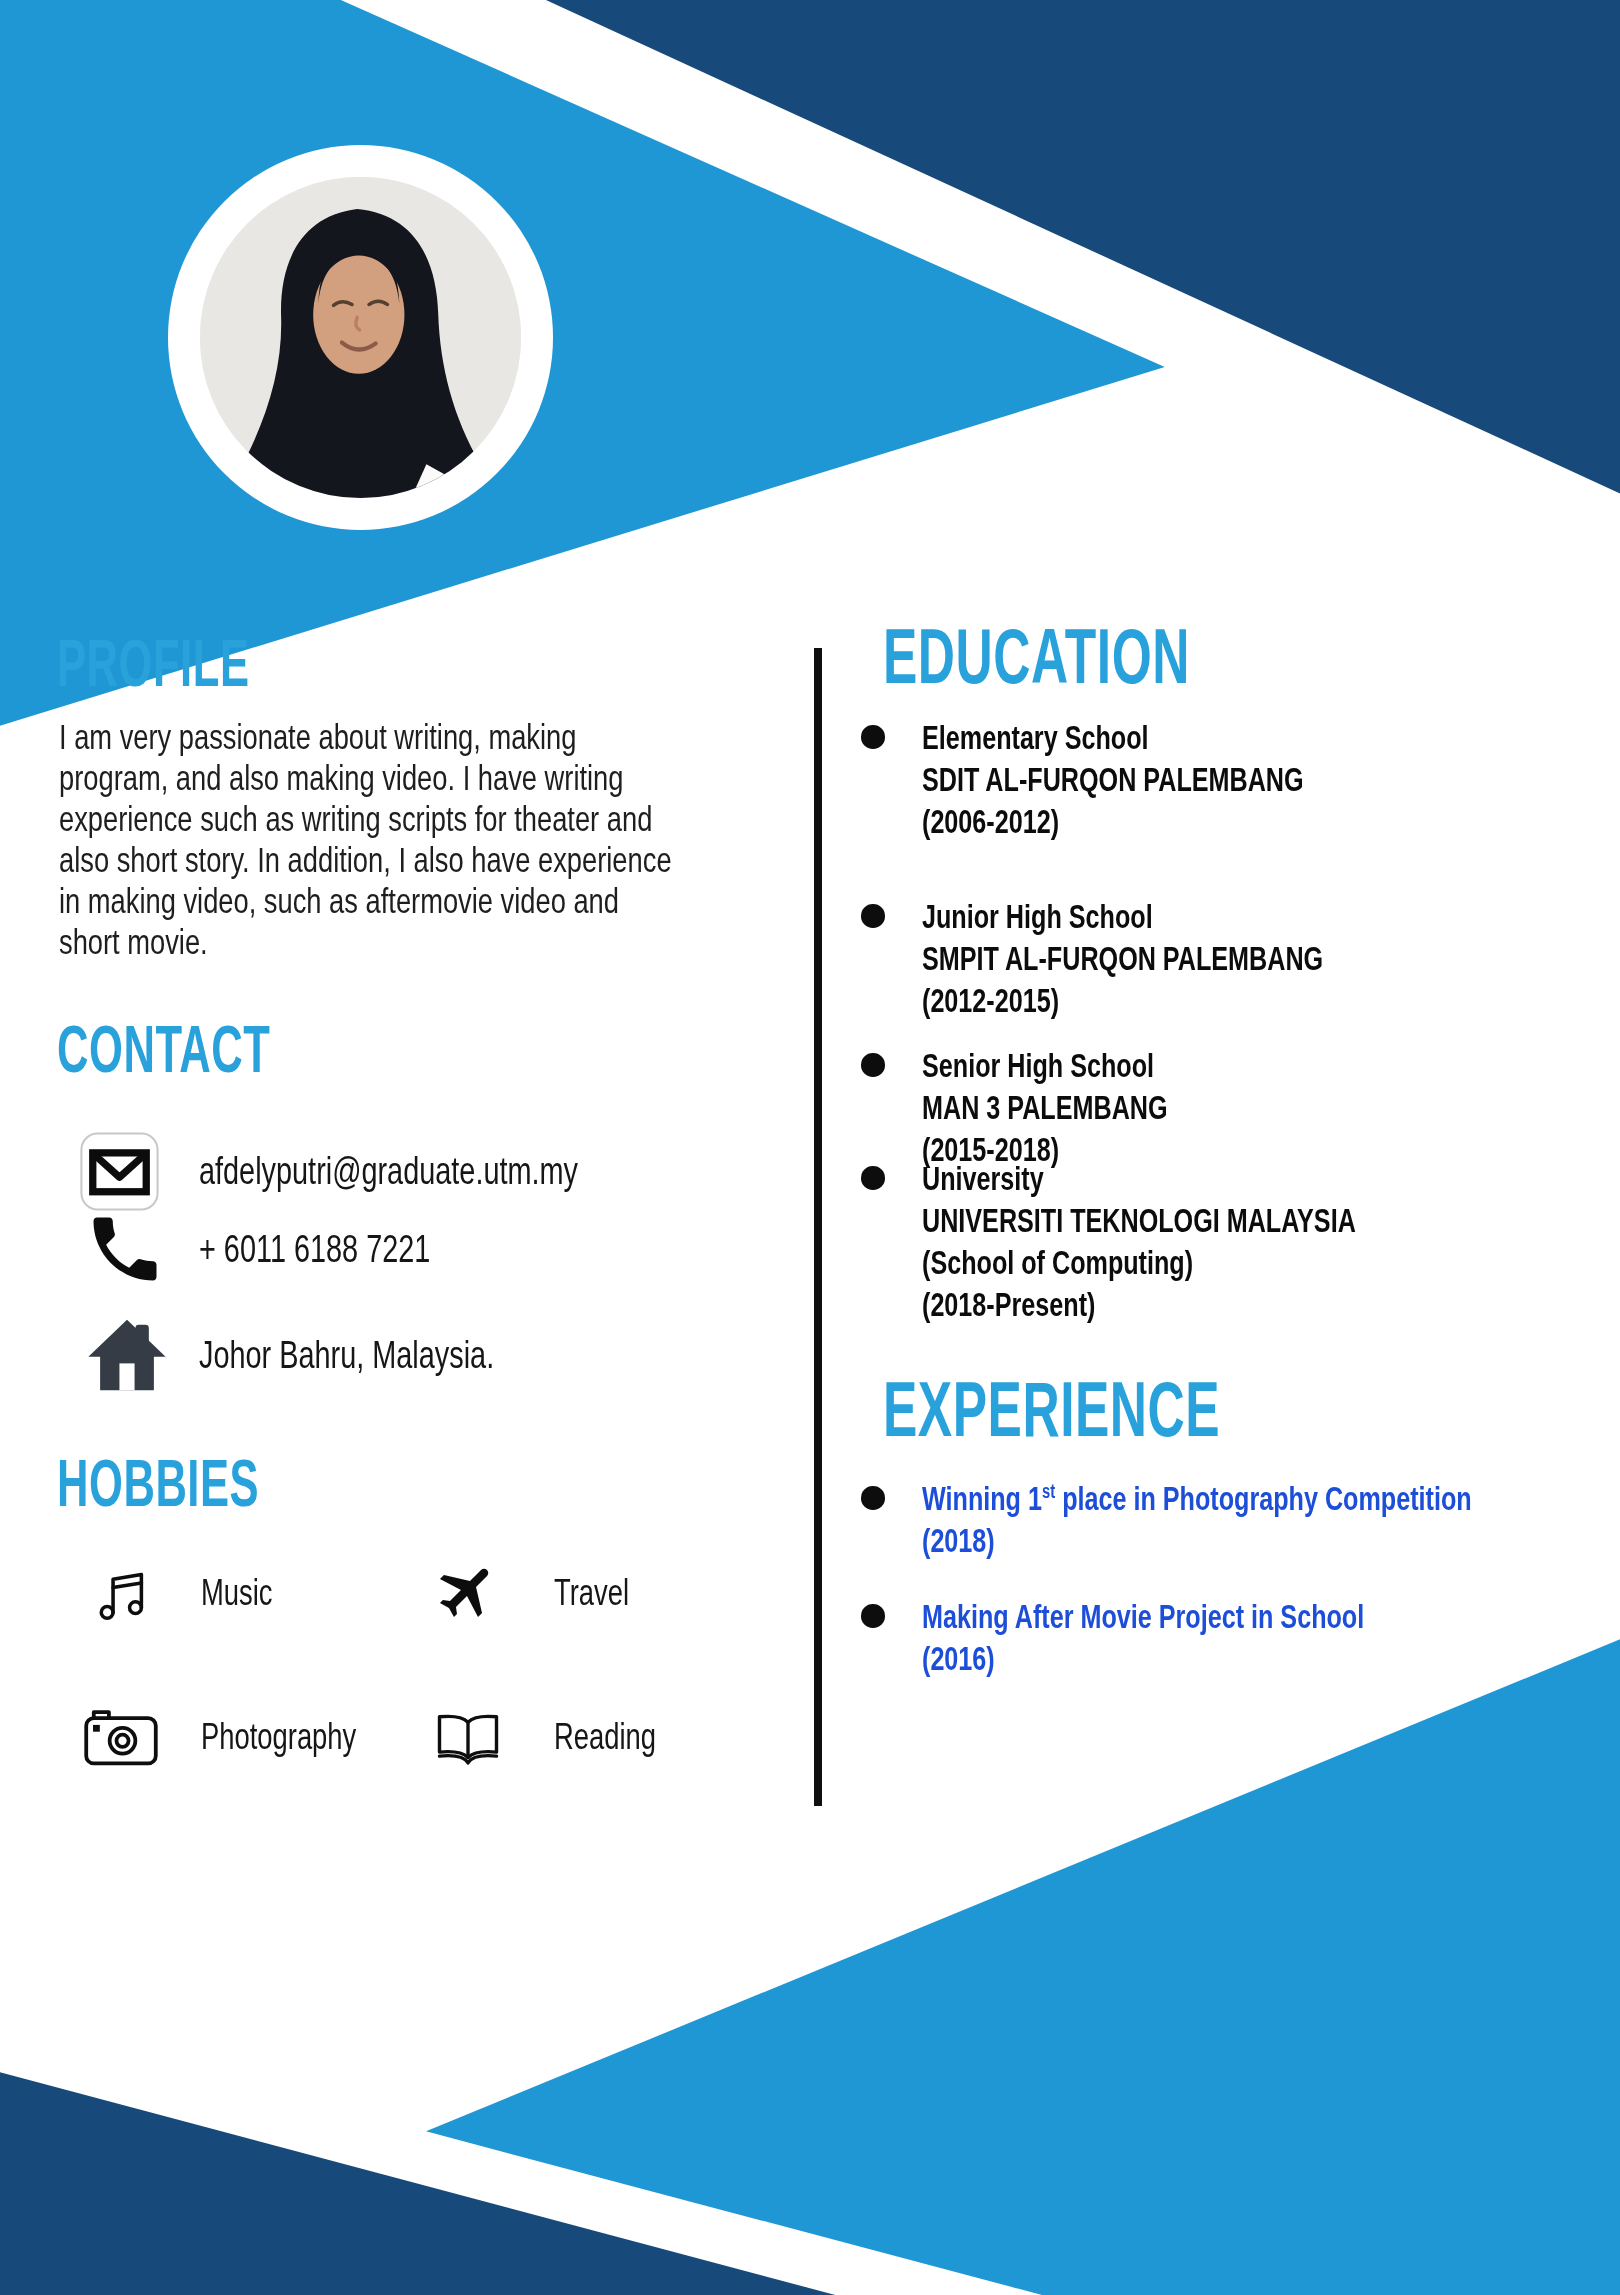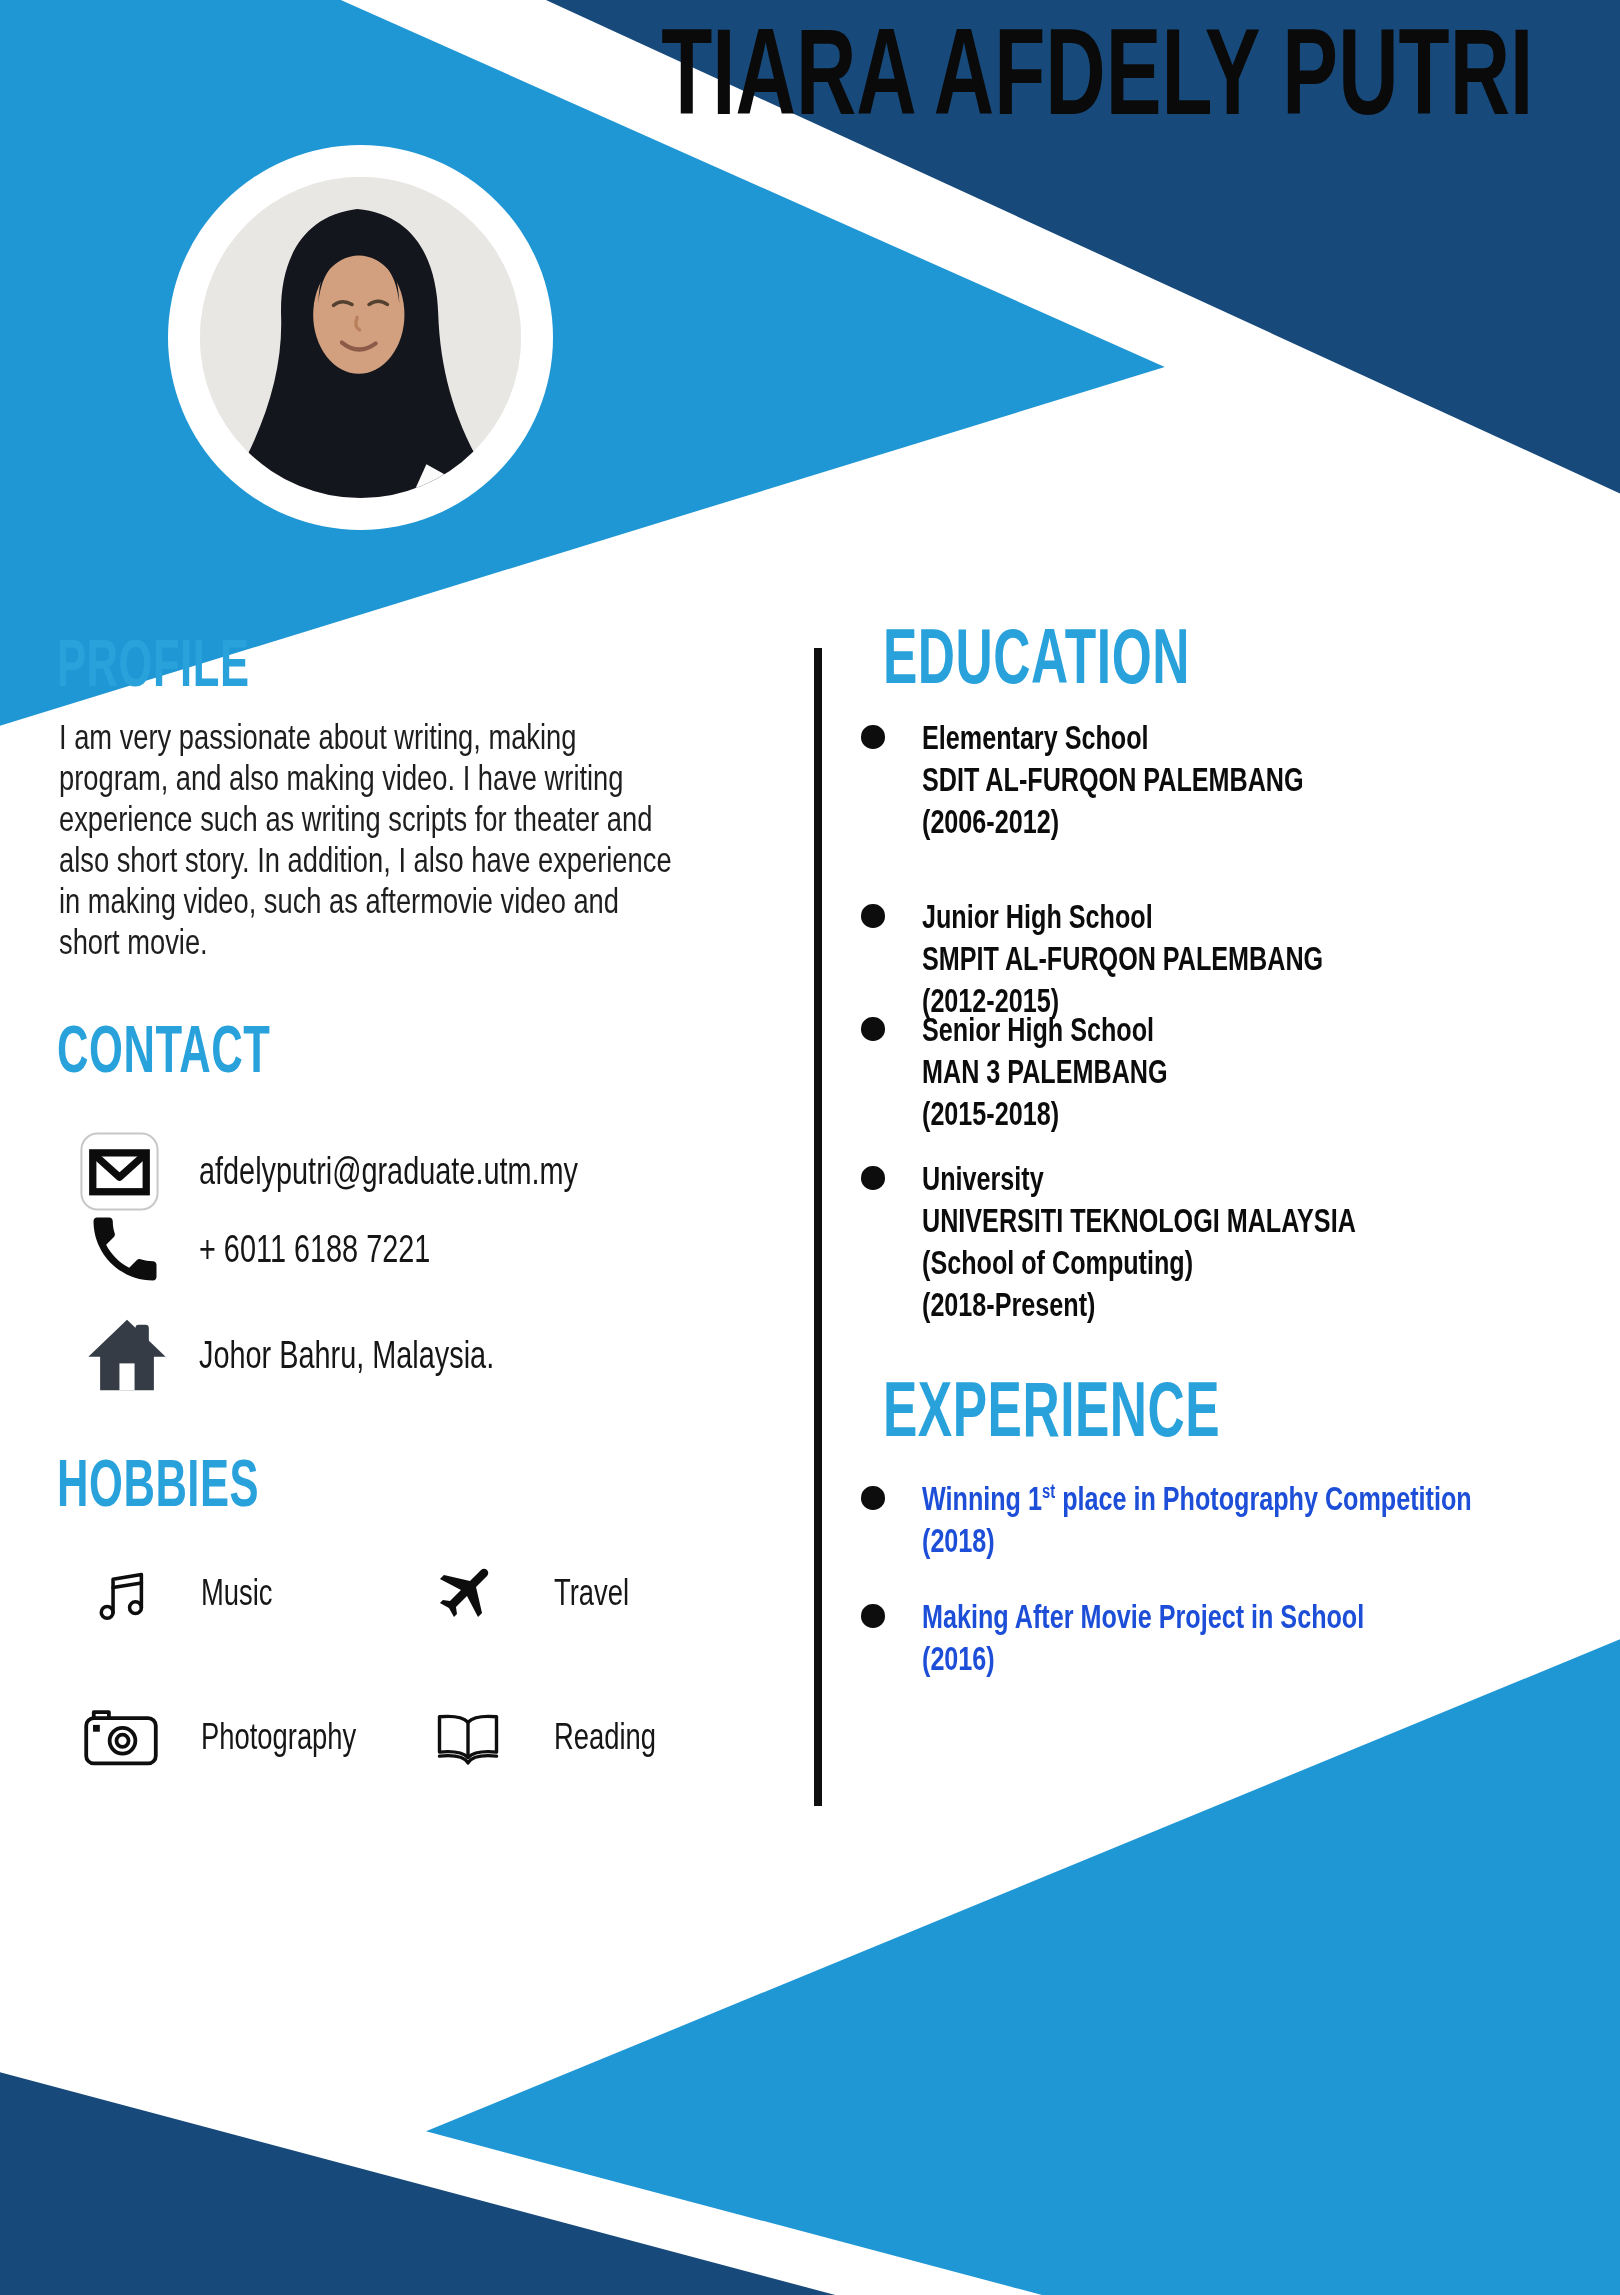--- a/index.html
+++ b/index.html
@@ -79,21 +79,20 @@
     <ellipse cx="188" cy="163" rx="54" ry="70" fill="#d2a07f"></ellipse>
     <path d="M140 150 C142 96 164 76 188 75 C212 76 234 96 236 150 C232 110 214 92 188 92 C162 92 144 110 140 150 Z" fill="#14161d"></path>
     <path d="M158 152 q10 -8 22 -1" stroke="#54402f" stroke-width="4" fill="none" stroke-linecap="round"></path>
     <path d="M200 151 q11 -8 22 0" stroke="#54402f" stroke-width="4" fill="none" stroke-linecap="round"></path>
     <path d="M186 166 q-4 12 3 15" stroke="#b9805e" stroke-width="4" fill="none" stroke-linecap="round"></path>
     <path d="M168 196 q20 16 40 1" stroke="#8c5a48" stroke-width="5" fill="none" stroke-linecap="round"></path>
   </svg>
 </div>
 
 <div class="abs title-wrap">
-  <div><span class="title-name">TIARA AFDELY PUTRI</span></div>
 </div>
 
 <div class="abs h-left hx" style="left:57px;top:630px;">PROFILE</div>
 <div class="abs body-text" style="left:59px;top:716px;">I am very passionate about writing, making program, and also making video. I have writing experience such as writing scripts for theater and also short story. In addition, I also have experience in making video, such as aftermovie video and short movie.</div>
 
 <div class="abs h-left hx" style="left:57px;top:1016px;">CONTACT</div>
 
 <span class="icon" style="left:79px;top:1131px;width:81px;height:81px;">
   <svg viewBox="0 0 100 100">
     <rect x="3" y="3" width="94" height="94" rx="20" fill="#ffffff" stroke="#c8c8c8" stroke-width="2.5"></rect>
@@ -183,21 +182,21 @@
 
 <div class="item edu" style="top:895px;">
   <span class="dot"></span>
   <div class="lines">
     <div>Junior High School</div>
     <div>SMPIT AL-FURQON PALEMBANG</div>
     <div>(2012-2015)</div>
   </div>
 </div>
 
-<div class="item edu" style="top:1008px;">
+<div class="item edu" style="top:1044px;">
   <span class="dot"></span>
   <div class="lines">
     <div>Senior High School</div>
     <div>MAN 3 PALEMBANG</div>
     <div>(2015-2018)</div>
   </div>
 </div>
 
 <div class="item edu" style="top:1157px;">
   <span class="dot"></span>

